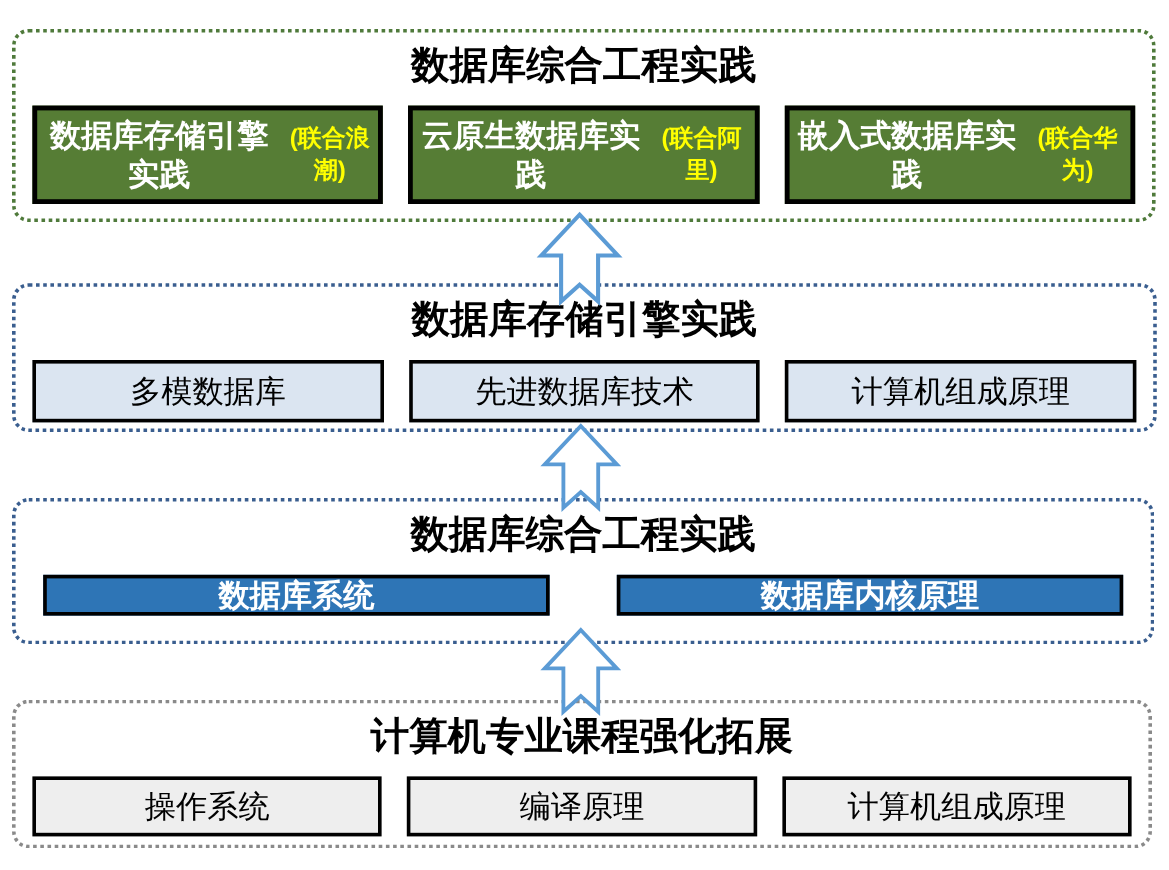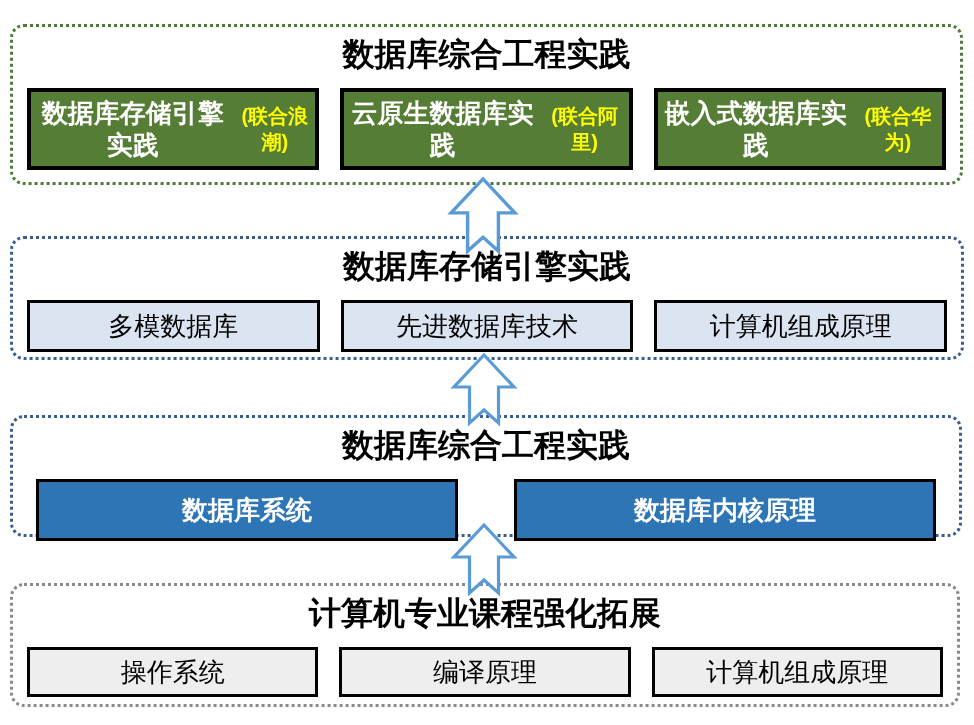--- a/index.html
+++ b/index.html
@@ -34,21 +34,21 @@
   .course-green {
     height: 82px; background: #567d35; border: 4px solid #000000;
   }
   .course-green .line1 { color: #ffffff; font-weight: bold; font-size: 26px; line-height: 32px; }
   .course-green .line2 { color: #ffff00; font-weight: bold; font-size: 20px; line-height: 26px; text-align: center; }
   .course-lightblue {
     height: 52px; background: #dbe5f1; border: 3px solid #000000;
     color: #000000; font-size: 26px;
   }
   .course-blue {
-    height: 62px; background: #2e75b6; border: 3px solid #000000;
+    height: 34px; background: #2e75b6; border: 3px solid #000000;
     color: #ffffff; font-size: 26px; font-weight: bold;
   }
   .course-gray {
     height: 50px; background: #eeeeee; border: 3px solid #000000;
     color: #000000; font-size: 26px;
   }
 
   .arrow { position: absolute; overflow: visible; z-index: 5; }
   .arrow-top    { left: 449px; top: 174px; width: 68px; height: 82px; }
   .arrow-middle { left: 452px; top: 353px; width: 64px; height: 72px; }

